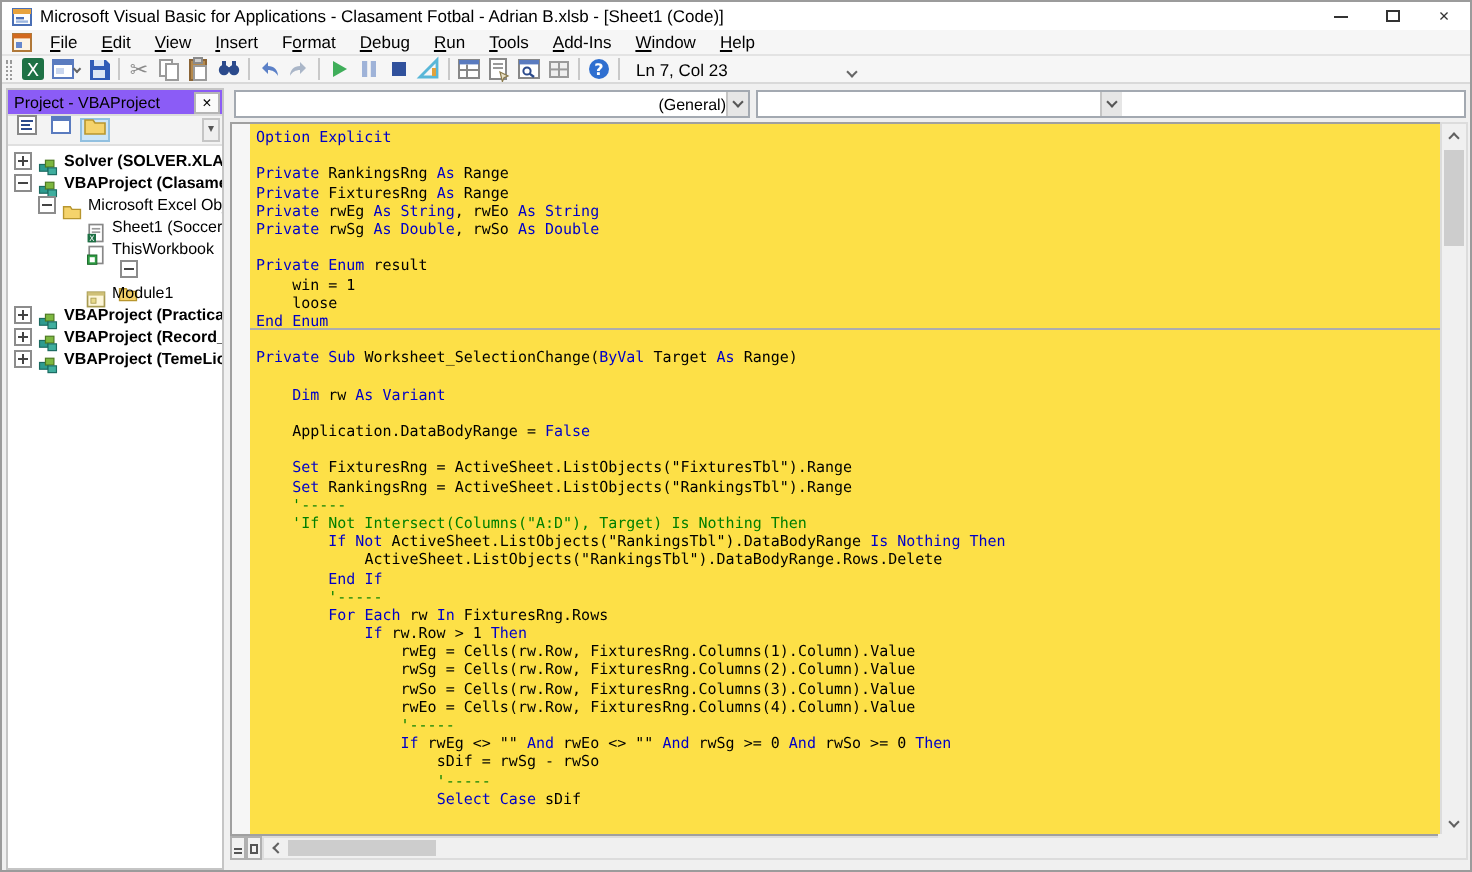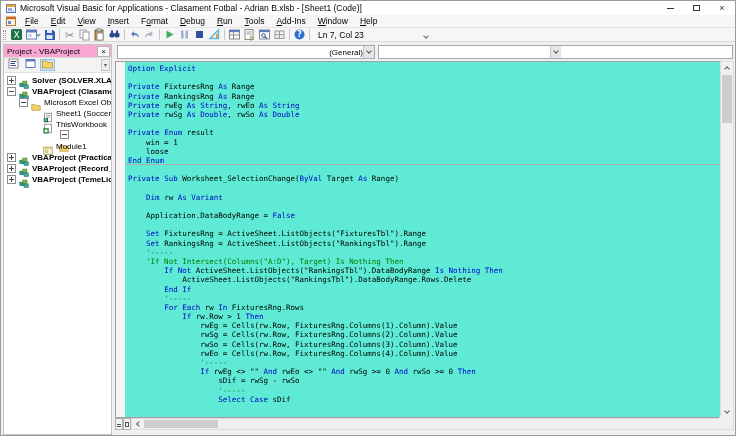--- a/index.html
+++ b/index.html
@@ -32,21 +32,21 @@
   #toolbar{position:absolute;left:0;top:27px;width:100%;height:14px;background:#f6f6f6;border-bottom:1px solid #d9d9d9;display:flex;align-items:center;}
   #tb-grip{width:3px;height:10px;margin:0 3px 0 2px;border-left:1px dotted #9a9a9a;border-right:1px dotted #9a9a9a;}
   .tbtn{width:15px;height:13px;display:flex;align-items:center;justify-content:center;flex:0 0 auto;}
   .tbtn svg{display:block;}
   .tsep{width:1px;height:11px;background:#c9c9c9;margin:0 2px;flex:0 0 auto;}
   #caret-pos{font-size:8.5px;margin-left:6px;white-space:nowrap;}
   #tb-options{position:absolute;left:420px;top:28px;width:10px;height:12px;display:flex;align-items:flex-end;justify-content:center;}
   #tb-options .ch{width:4px;height:4px;border-right:1px solid #666;border-bottom:1px solid #666;transform:rotate(45deg);margin-bottom:3px;}
   
   #project-panel{position:absolute;left:2px;top:43px;width:109px;height:391px;background:#ffffff;border:1px solid #c5c5c5;}
-  #pp-header{height:13px;background:#f9a8d4;border-bottom:1px solid #dcdcdc;display:flex;align-items:center;}
+  #pp-header{height:13px;background:#8b5cf6;border-bottom:1px solid #dcdcdc;display:flex;align-items:center;}
   #pp-title{font-size:8px;padding-left:3px;flex:1;white-space:nowrap;overflow:hidden;}
   #pp-close{width:13px;height:11px;border:1px solid #b5b5b5;background:#fbfbfb;font-size:8px;line-height:9px;text-align:center;margin-right:1px;flex:0 0 auto;}
   #pp-toolbar{height:15px;background:#f3f3f3;border-bottom:1px solid #e0e0e0;display:flex;align-items:center;gap:2px;padding-left:2px;position:relative;}
   .pp-btn{width:15px;height:12px;display:flex;align-items:center;justify-content:center;border:1px solid transparent;}
   .pp-btn.active{background:#cde6f7;border:1px solid #92c0e0;}
   #pp-tb-handle{position:absolute;right:1px;top:1px;width:9px;height:12px;border:1px solid #c5c5c5;background:#efefef;font-size:6px;text-align:center;color:#555;line-height:11px;}
   #pp-tree{position:relative;overflow:hidden;height:calc(100% - 28px);padding-top:2px;}
   .tree-row{height:11px;display:flex;align-items:center;white-space:nowrap;}
   .tree-exp{width:9px;height:9px;border:1px solid #8c8c8c;background:#fff;flex:0 0 auto;position:relative;margin-right:2px;}
   .tree-exp::before,.tree-exp.minus::before{content:"";position:absolute;left:1px;top:3px;width:5px;height:1px;background:#444;}
@@ -57,21 +57,21 @@
   .tree-label.bold{font-weight:bold;}
   
   #code-window{position:absolute;left:113px;top:41px;width:621px;height:389px;background:#f0f0f0;}
   .combo{position:absolute;top:3px;height:14px;background:#fff;border:1px solid #a3a9b1;display:flex;align-items:center;text-align:right;}
   #combo-object{left:3px;width:258px;}
   #combo-proc{left:264px;width:355px;flex-direction:column;}
   .combo .val{flex:1;font-size:8px;padding-left:3px;white-space:nowrap;overflow:hidden;}
   .combo .arrow{width:11px;height:100%;background:#e6e6e6;border-left:1px solid #c5c5c5;display:flex;align-items:center;justify-content:center;}
   .combo .arrow .ch{width:4px;height:4px;border-right:1px solid #555;border-bottom:1px solid #555;transform:rotate(45deg);margin-top:-2px;}
   #code-viewport{
-    position:absolute;left:1px;top:19px;width:605px;height:357px;background:#5eead4;
+    position:absolute;left:1px;top:19px;width:605px;height:357px;background:#fde047;
     border:1px solid #a0a0a0;border-right:none;overflow:hidden;
   }
   #code-margin{position:absolute;left:0;top:0;width:9px;height:100%;background:#f6f6f6;}
   #code-lines{position:absolute;left:9px;top:2px;right:0;}
   .cl{height:9.2px;line-height:9.2px;font-size:7.5px;font-family:"DejaVu Sans Mono","Liberation Mono",monospace;white-space:pre;padding-left:3px;}
   .cl.proc-sep{border-bottom:1px solid #adadad;}
   .kw{color:#0000C8;} .cm{color:#007F00;} .tx{color:#000;}
   
   #vscroll{position:absolute;right:1px;top:19px;width:14px;height:357px;background:#f0f0f0;border:1px solid #dcdcdc;}
   .sb-arrow{position:absolute;width:100%;height:11px;display:flex;align-items:center;justify-content:center;background:#f0f0f0;}
@@ -449,22 +449,22 @@
       <div class="arrow">
           <div class="ch"></div>
         </div>
     </div>
 
     <div id="code-viewport">
       <div id="code-margin"></div>
       <div id="code-lines">
           <div class="cl"><span class="tx"></span><span class="kw">Option</span><span class="tx"> </span><span class="kw">Explicit</span><span class="tx"></span></div>
           <div class="cl"><span class="tx"></span></div>
+          <div class="cl"><span class="tx"></span><span class="kw">Private</span><span class="tx"> </span><span class="tx">RankingsRng</span><span class="tx"> </span><span class="kw">As</span><span class="tx"> </span><span class="tx">Range</span><span class="tx"></span></div>
           <div class="cl"><span class="tx"></span><span class="kw">Private</span><span class="tx"> </span><span class="tx">FixturesRng</span><span class="tx"> </span><span class="kw">As</span><span class="tx"> </span><span class="tx">Range</span><span class="tx"></span></div>
-          <div class="cl"><span class="tx"></span><span class="kw">Private</span><span class="tx"> </span><span class="tx">RankingsRng</span><span class="tx"> </span><span class="kw">As</span><span class="tx"> </span><span class="tx">Range</span><span class="tx"></span></div>
           <div class="cl"><span class="tx"></span><span class="kw">Private</span><span class="tx"> </span><span class="tx">rwEg</span><span class="tx"> </span><span class="kw">As</span><span class="tx"> </span><span class="kw">String</span><span class="tx">, </span><span class="tx">rwEo</span><span class="tx"> </span><span class="kw">As</span><span class="tx"> </span><span class="kw">String</span><span class="tx"></span></div>
           <div class="cl"><span class="tx"></span><span class="kw">Private</span><span class="tx"> </span><span class="tx">rwSg</span><span class="tx"> </span><span class="kw">As</span><span class="tx"> </span><span class="kw">Double</span><span class="tx">, </span><span class="tx">rwSo</span><span class="tx"> </span><span class="kw">As</span><span class="tx"> </span><span class="kw">Double</span><span class="tx"></span></div>
           <div class="cl"><span class="tx"></span></div>
           <div class="cl"><span class="tx"></span><span class="kw">Private</span><span class="tx"> </span><span class="kw">Enum</span><span class="tx"> </span><span class="tx">result</span><span class="tx"></span></div>
           <div class="cl"><span class="tx">    </span><span class="tx">win</span><span class="tx"> = 1</span></div>
           <div class="cl"><span class="tx">    </span><span class="tx">loose</span><span class="tx"></span></div>
           <div class="cl proc-sep"><span class="tx"></span><span class="kw">End</span><span class="tx"> </span><span class="kw">Enum</span><span class="tx"></span></div>
           <div class="cl"><span class="tx"></span></div>
           <div class="cl"><span class="tx"></span><span class="kw">Private</span><span class="tx"> </span><span class="kw">Sub</span><span class="tx"> </span><span class="tx">Worksheet_SelectionChange</span><span class="tx">(</span><span class="kw">ByVal</span><span class="tx"> </span><span class="tx">Target</span><span class="tx"> </span><span class="kw">As</span><span class="tx"> </span><span class="tx">Range</span><span class="tx">)</span></div>
           <div class="cl"><span class="tx"></span></div>

